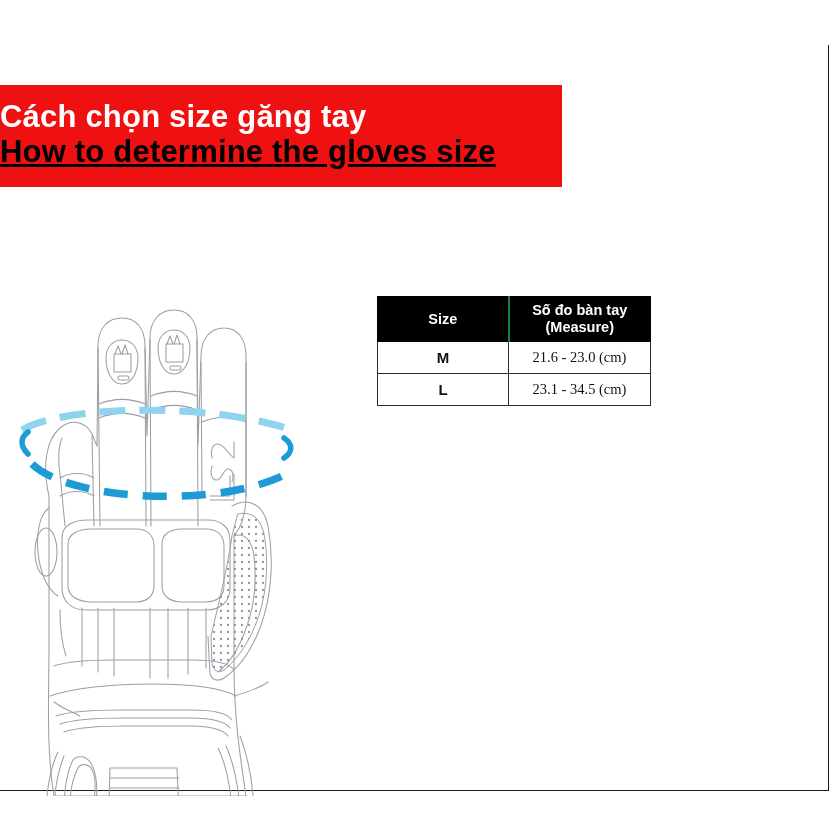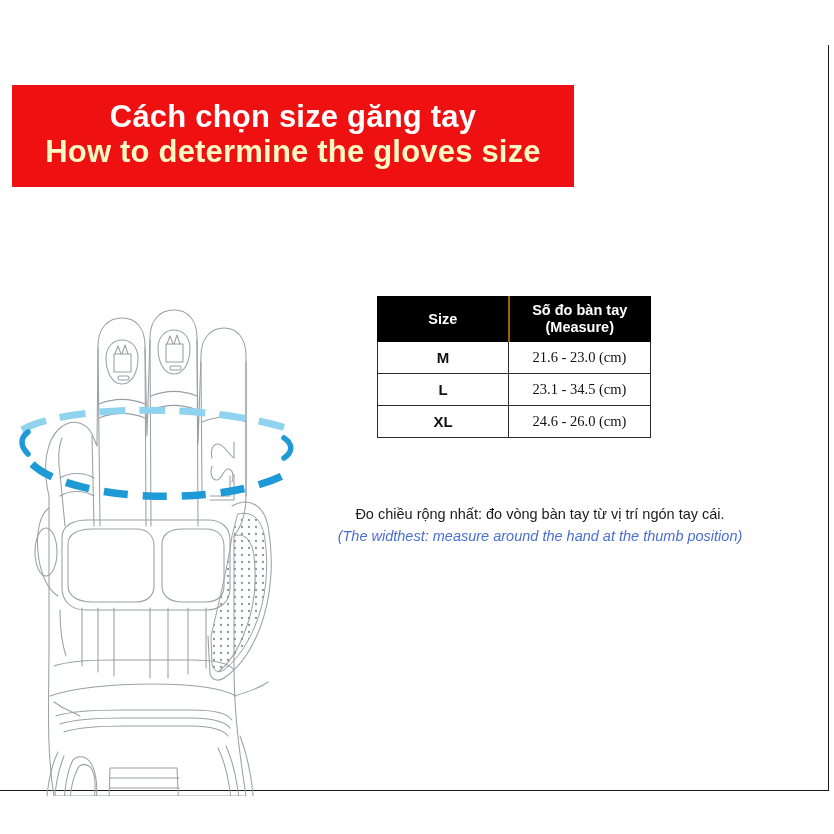--- a/index.html
+++ b/index.html
@@ -36,47 +36,47 @@
     left: 0px;
     top: 790px;
     width: 829px;
     height: 1px;
     background: #1a1a1a;
   }
 
   
   .banner {
     position: absolute;
-    left: 12px;
+    left: 0px;
     top: 85px;
     width: 562px;
     height: 102px;
     background: #ef1111;
     display: flex;
     flex-direction: column;
-    align-items: center;
     justify-content: center;
     box-sizing: border-box;
     padding-bottom: 2px;
   }
   .banner-line1 {
     color: #ffffff;
     font-size: 31px;
     font-weight: bold;
     line-height: 1.12;
     letter-spacing: 0.2px;
     white-space: nowrap;
   }
   .banner-line2 {
-    color: #fef9c3;
+    color: #000000;
     font-size: 31px;
     font-weight: bold;
     line-height: 1.12;
     letter-spacing: 0.2px;
     white-space: nowrap;
+    text-decoration: underline;
   }
 
   
   .glove-wrap {
     position: absolute;
     left: 2px;
     top: 196px;
     width: 330px;
     height: 600px;
   }
@@ -102,21 +102,21 @@
   }
   .size-table thead th {
     background: #000000;
     color: #ffffff;
     font-weight: bold;
     height: 45px;
     line-height: 1.15;
     font-size: 14.5px;
     border-color: #000000;
   }
-  .size-table thead th.col-size { width: 131px; border-right: 2px solid #a16207; }
+  .size-table thead th.col-size { width: 131px; border-right: 2px solid #15803d; }
   .size-table thead th.col-measure { width: 142px; }
   .size-table tbody td.cell-size {
     width: 131px;
     font-weight: bold;
     font-size: 15px;
     background: #ffffff;
   }
   .size-table tbody td.cell-measure {
     width: 133px;
     background: #ffffff;
@@ -321,25 +321,17 @@
     </thead>
     <tbody>
       <tr>
         <td class="cell-size">M</td>
         <td class="cell-measure">21.6 - 23.0 (cm)</td>
       </tr>
       <tr>
         <td class="cell-size">L</td>
         <td class="cell-measure">23.1 - 34.5 (cm)</td>
       </tr>
-      <tr>
-        <td class="cell-size">XL</td>
-        <td class="cell-measure">24.6 - 26.0 (cm)</td>
-      </tr>
     </tbody>
   </table>
 
-  <div class="caption">
-    <div class="caption-vi">Đo chiều rộng nhất: đo vòng bàn tay từ vị trí ngón tay cái.</div>
-    <div class="caption-en">(The widthest: measure around the hand at the thumb position)</div>
-  </div>
 
 </div>
 
 </body></html>

